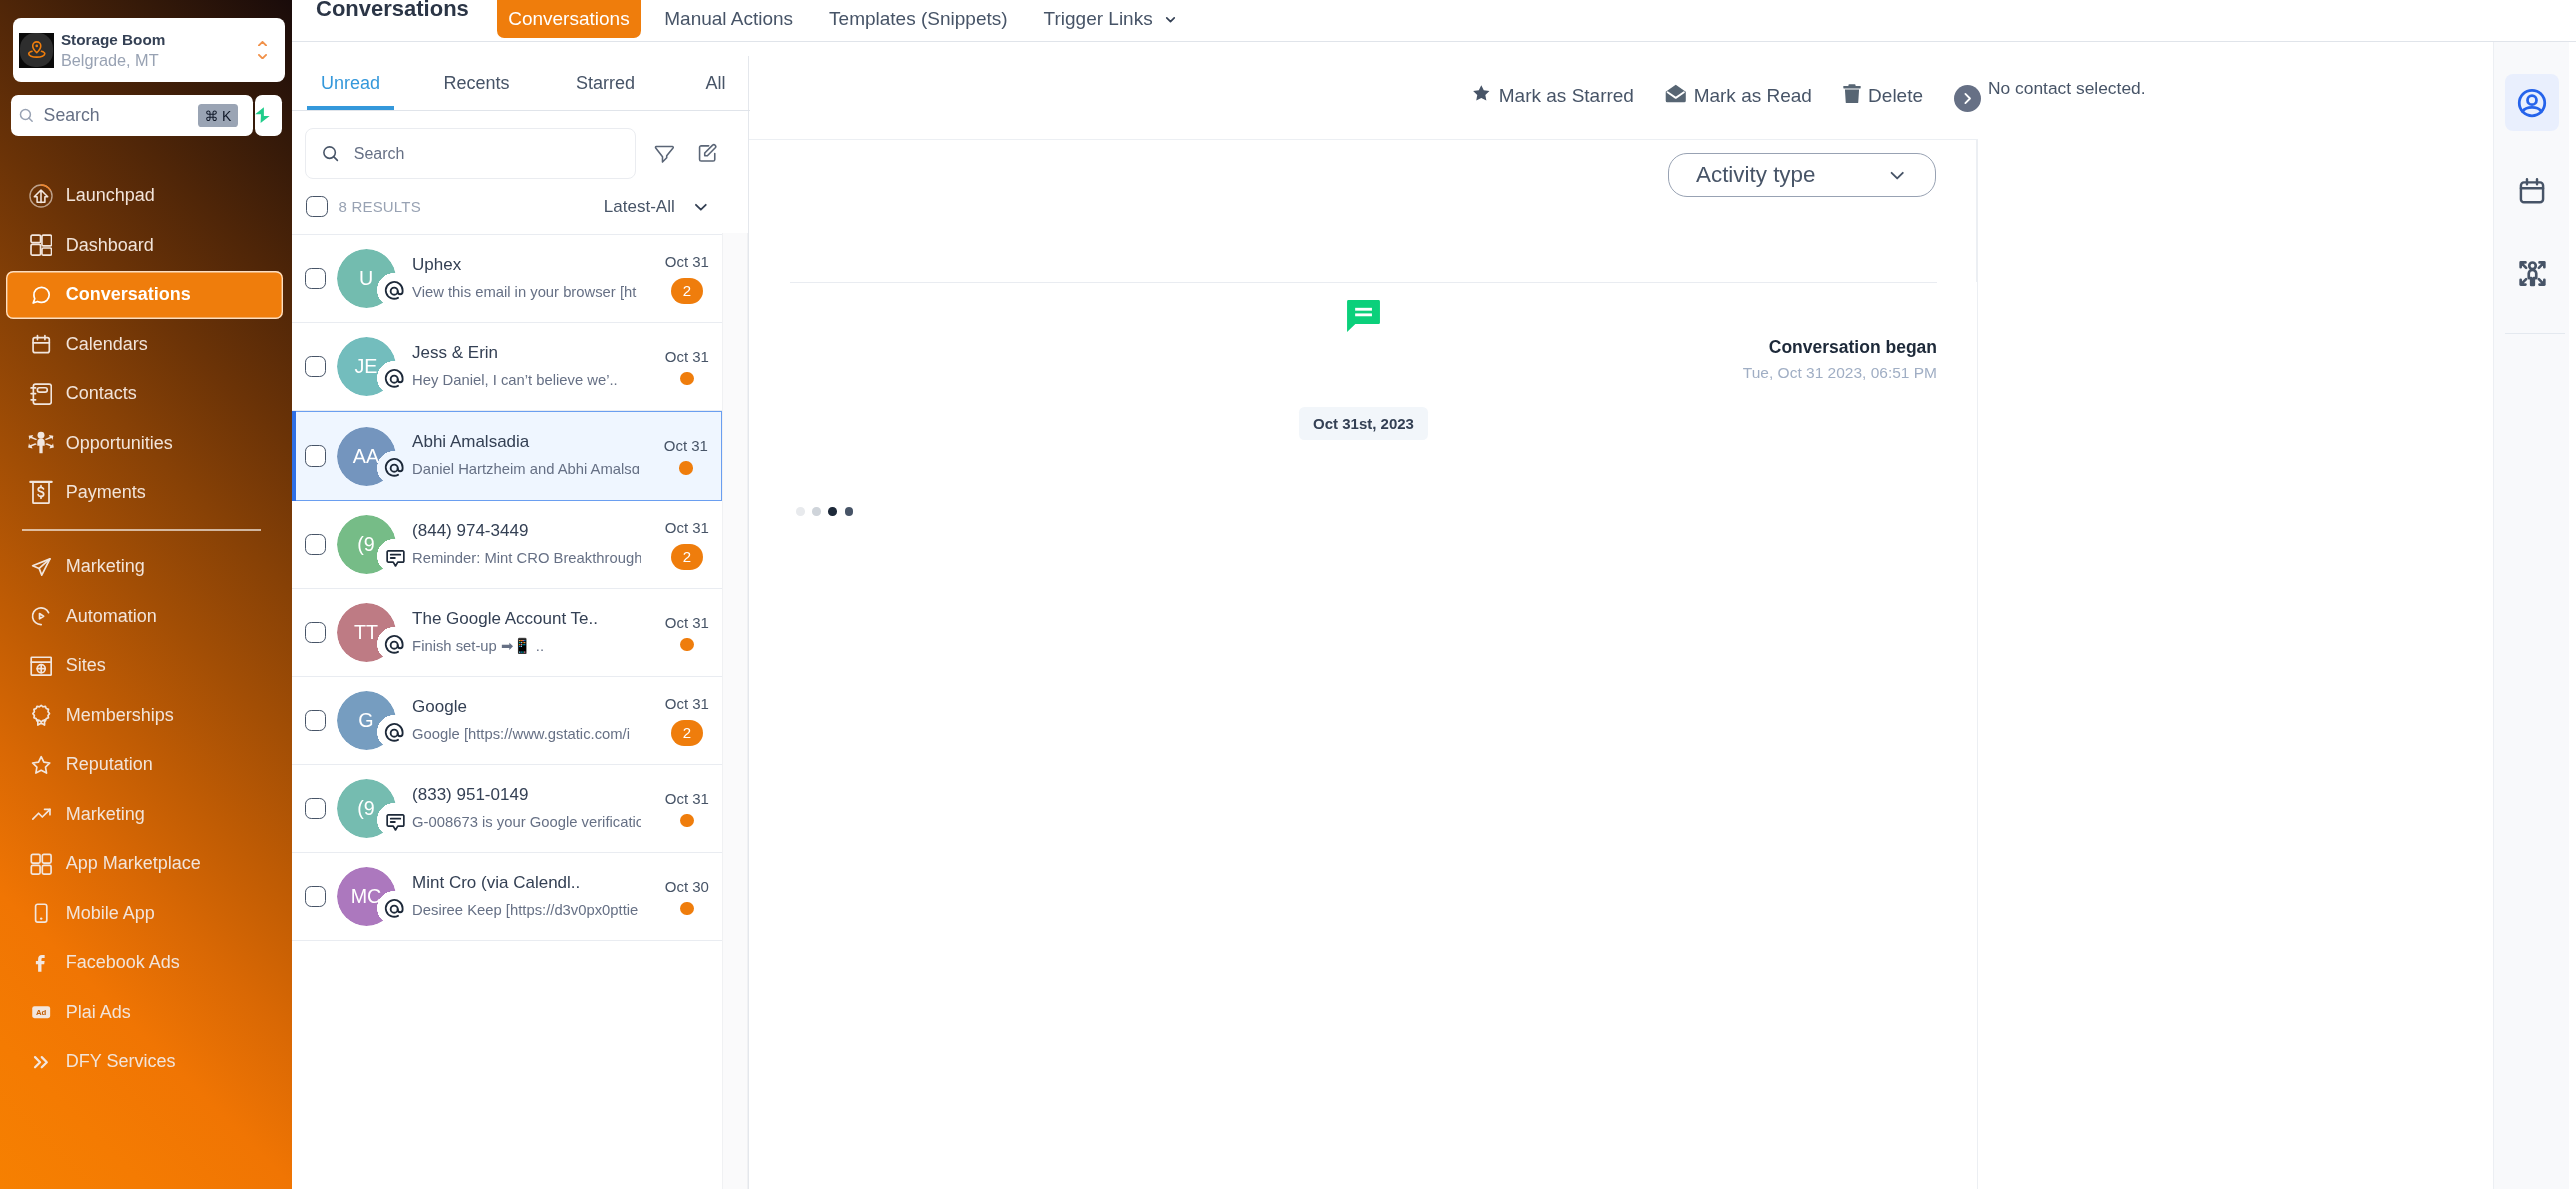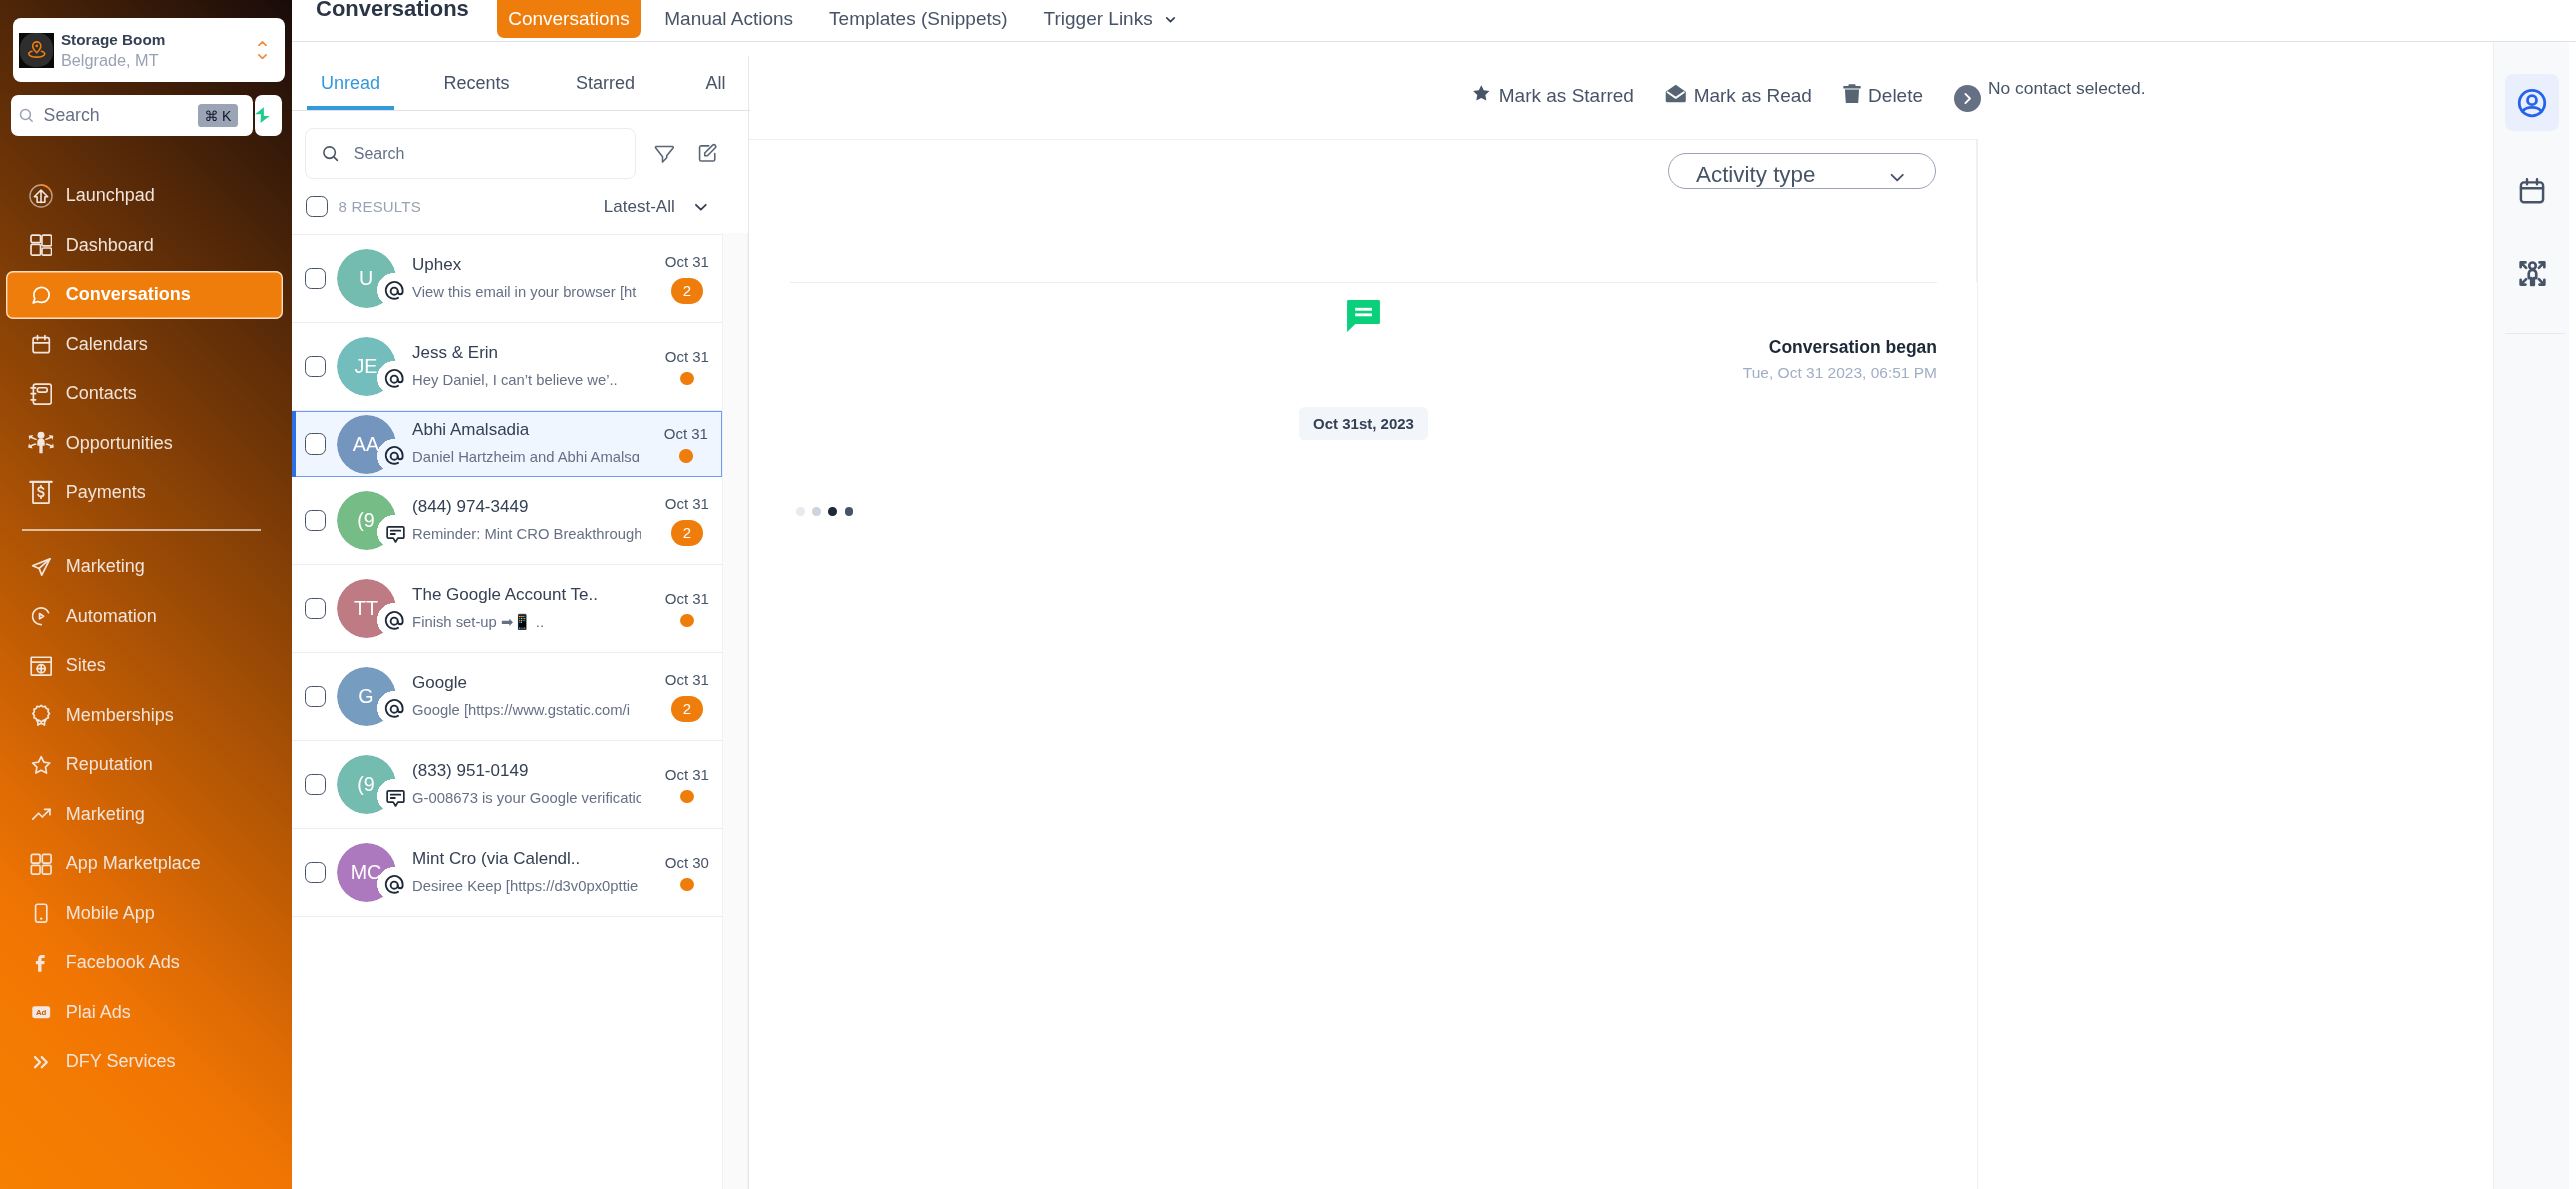--- a/index.html
+++ b/index.html
@@ -60,21 +60,21 @@
   .search2 .ph{font-size:16px;color:#667085;margin-left:13.4px;}
   .icobtn{width:32px;height:32px;display:flex;align-items:center;justify-content:center;margin-left:12.5px;}
 
   .resultsrow{display:flex;align-items:center;height:55px;padding:0 0 0 14.3px;width:430px;}
   .cbx{display:block;width:21.5px;height:21.5px;border:1.3px solid #475467;border-radius:6.3px;background:#fff;flex:0 0 21.5px;}
   .results-lbl{font-size:15px;color:#98a2b3;margin-left:10.7px;letter-spacing:0.2px;flex:1;}
   .sortsel{font-size:17px;color:#475467;display:flex;align-items:center;gap:16px;margin-right:11.6px;}
 
   .convlist{border-top:0.9px solid #e9ecf1;position:relative;width:430px;}
   .conv{display:flex;align-items:center;height:88px;border-bottom:0.9px solid #e9ecf1;padding:0 0 0 12.5px;position:relative;background:#fff;width:430px;}
-  .conv.sel{background:#eff6ff;border-top:0.9px solid #6a9ef0;border-bottom:0.9px solid #6a9ef0;border-right:0.9px solid #6a9ef0;height:66px;}
+  .conv.sel{background:#eff6ff;border-top:0.9px solid #6a9ef0;border-bottom:0.9px solid #6a9ef0;border-right:0.9px solid #6a9ef0;height:90px;}
   .conv.sel::before{content:"";position:absolute;left:0;top:-0.9px;bottom:-0.9px;width:4px;background:#2f6fe4;}
   .av-wrap{display:block;position:relative;width:59px;height:59px;flex:0 0 59px;margin-left:10.5px;}
   .avatar{width:59px;height:59px;border-radius:50%;color:#fff;display:flex;align-items:center;justify-content:center;font-size:19.7px;
     -webkit-mask-image:radial-gradient(circle 17px at 57px 41px, transparent 99%, #000 100%);
     mask-image:radial-gradient(circle 17px at 57px 41px, transparent 99%, #000 100%);}
   .ch-badge{position:absolute;left:43px;top:27px;width:29.5px;height:29.5px;border-radius:50%;display:flex;align-items:center;justify-content:center;}
   .conv-mid{flex:1;min-width:0;margin-left:16.6px;overflow:hidden;display:block;}
   .conv-name{display:block;font-size:17px;color:#344054;line-height:22.4px;white-space:nowrap;overflow:hidden;}
   .conv-prev{display:block;font-size:14.8px;color:#667085;line-height:21.5px;white-space:nowrap;overflow:hidden;margin-top:5.4px;}
   .conv-right{width:81px;flex:0 0 81px;display:flex;flex-direction:column;align-items:center;gap:7.2px;padding-left:10.7px;}
@@ -86,21 +86,21 @@
   .lscroll{position:absolute;left:430px;top:177px;width:26px;bottom:0;background:#fafafb;border-left:0.9px solid #f0f1f3;border-right:0.9px solid #f0f1f3;}
 
   
   .main{position:absolute;left:749px;top:42px;right:83px;bottom:0;background:#fff;z-index:1;}
   .msgtoolbar{position:absolute;left:722px;top:0;height:97px;display:flex;align-items:center;}
   .tbbtn{display:flex;align-items:center;gap:7.2px;font-size:19px;color:#475467;margin-right:31px;position:relative;top:5.4px;}
   .next-circle{width:27px;height:27px;border-radius:50%;background:#667085;display:flex;align-items:center;justify-content:center;margin-left:0;position:relative;top:8px;}
 
   .actbar{position:absolute;left:0;width:1228px;top:97px;height:143px;border-top:0.9px solid #eceff3;border-right:0.9px solid #eceff3;}
   .mainsplit{position:absolute;left:1228px;top:97px;bottom:0;width:0.9px;background:#eceff3;}
-  .actsel{position:absolute;left:919px;top:13.4px;width:268px;height:36px;border:0.9px solid #98a2b3;border-radius:19px;display:flex;align-items:flex-end;justify-content:space-between;padding:0 27px;}
+  .actsel{position:absolute;left:919px;top:13.4px;width:268px;height:44px;border:0.9px solid #98a2b3;border-radius:19px;display:flex;align-items:center;justify-content:space-between;padding:0 27px;}
   .actsel span{font-size:22.4px;color:#475467;}
 
   .thread{position:absolute;left:41px;width:1147px;top:240px;bottom:0;border-top:0.9px solid #e9ecf1;}
   .began{text-align:right;padding-top:17px;}
   .began-icon{display:flex;justify-content:center;height:32px;}
   .began-t{font-size:17.5px;font-weight:bold;color:#1d2939;margin-top:4.5px;line-height:21.5px;}
   .began-s{font-size:15.5px;color:#a0aec4;margin-top:4.5px;line-height:19.7px;}
   .datechip{margin:25px auto 0 auto;background:#f2f6fa;border-radius:5.4px;font-size:15px;color:#344054;
     padding:8px 14.3px;display:inline-block;font-weight:bold;line-height:17px;}
   .datechip-wrap{text-align:center;}

